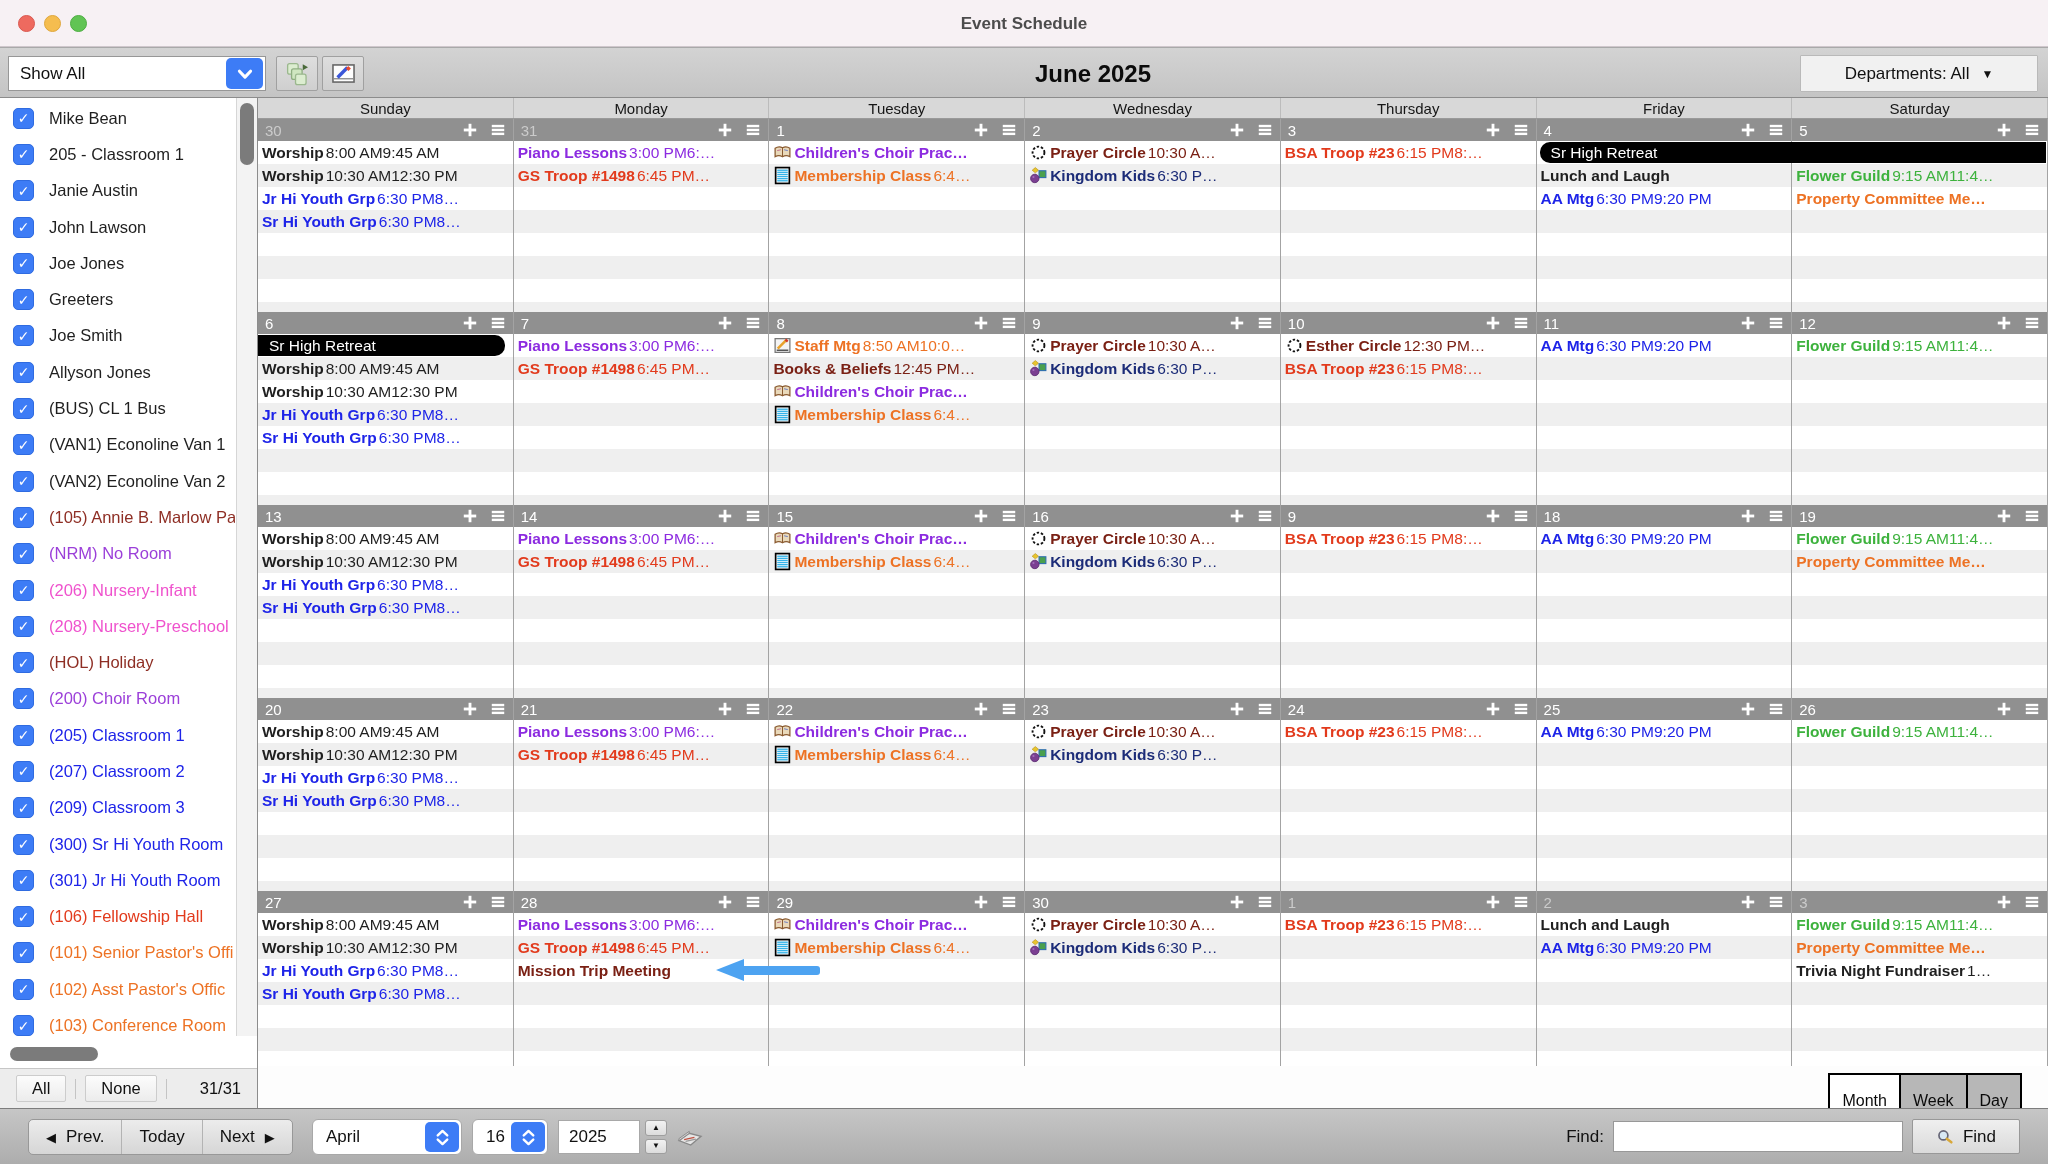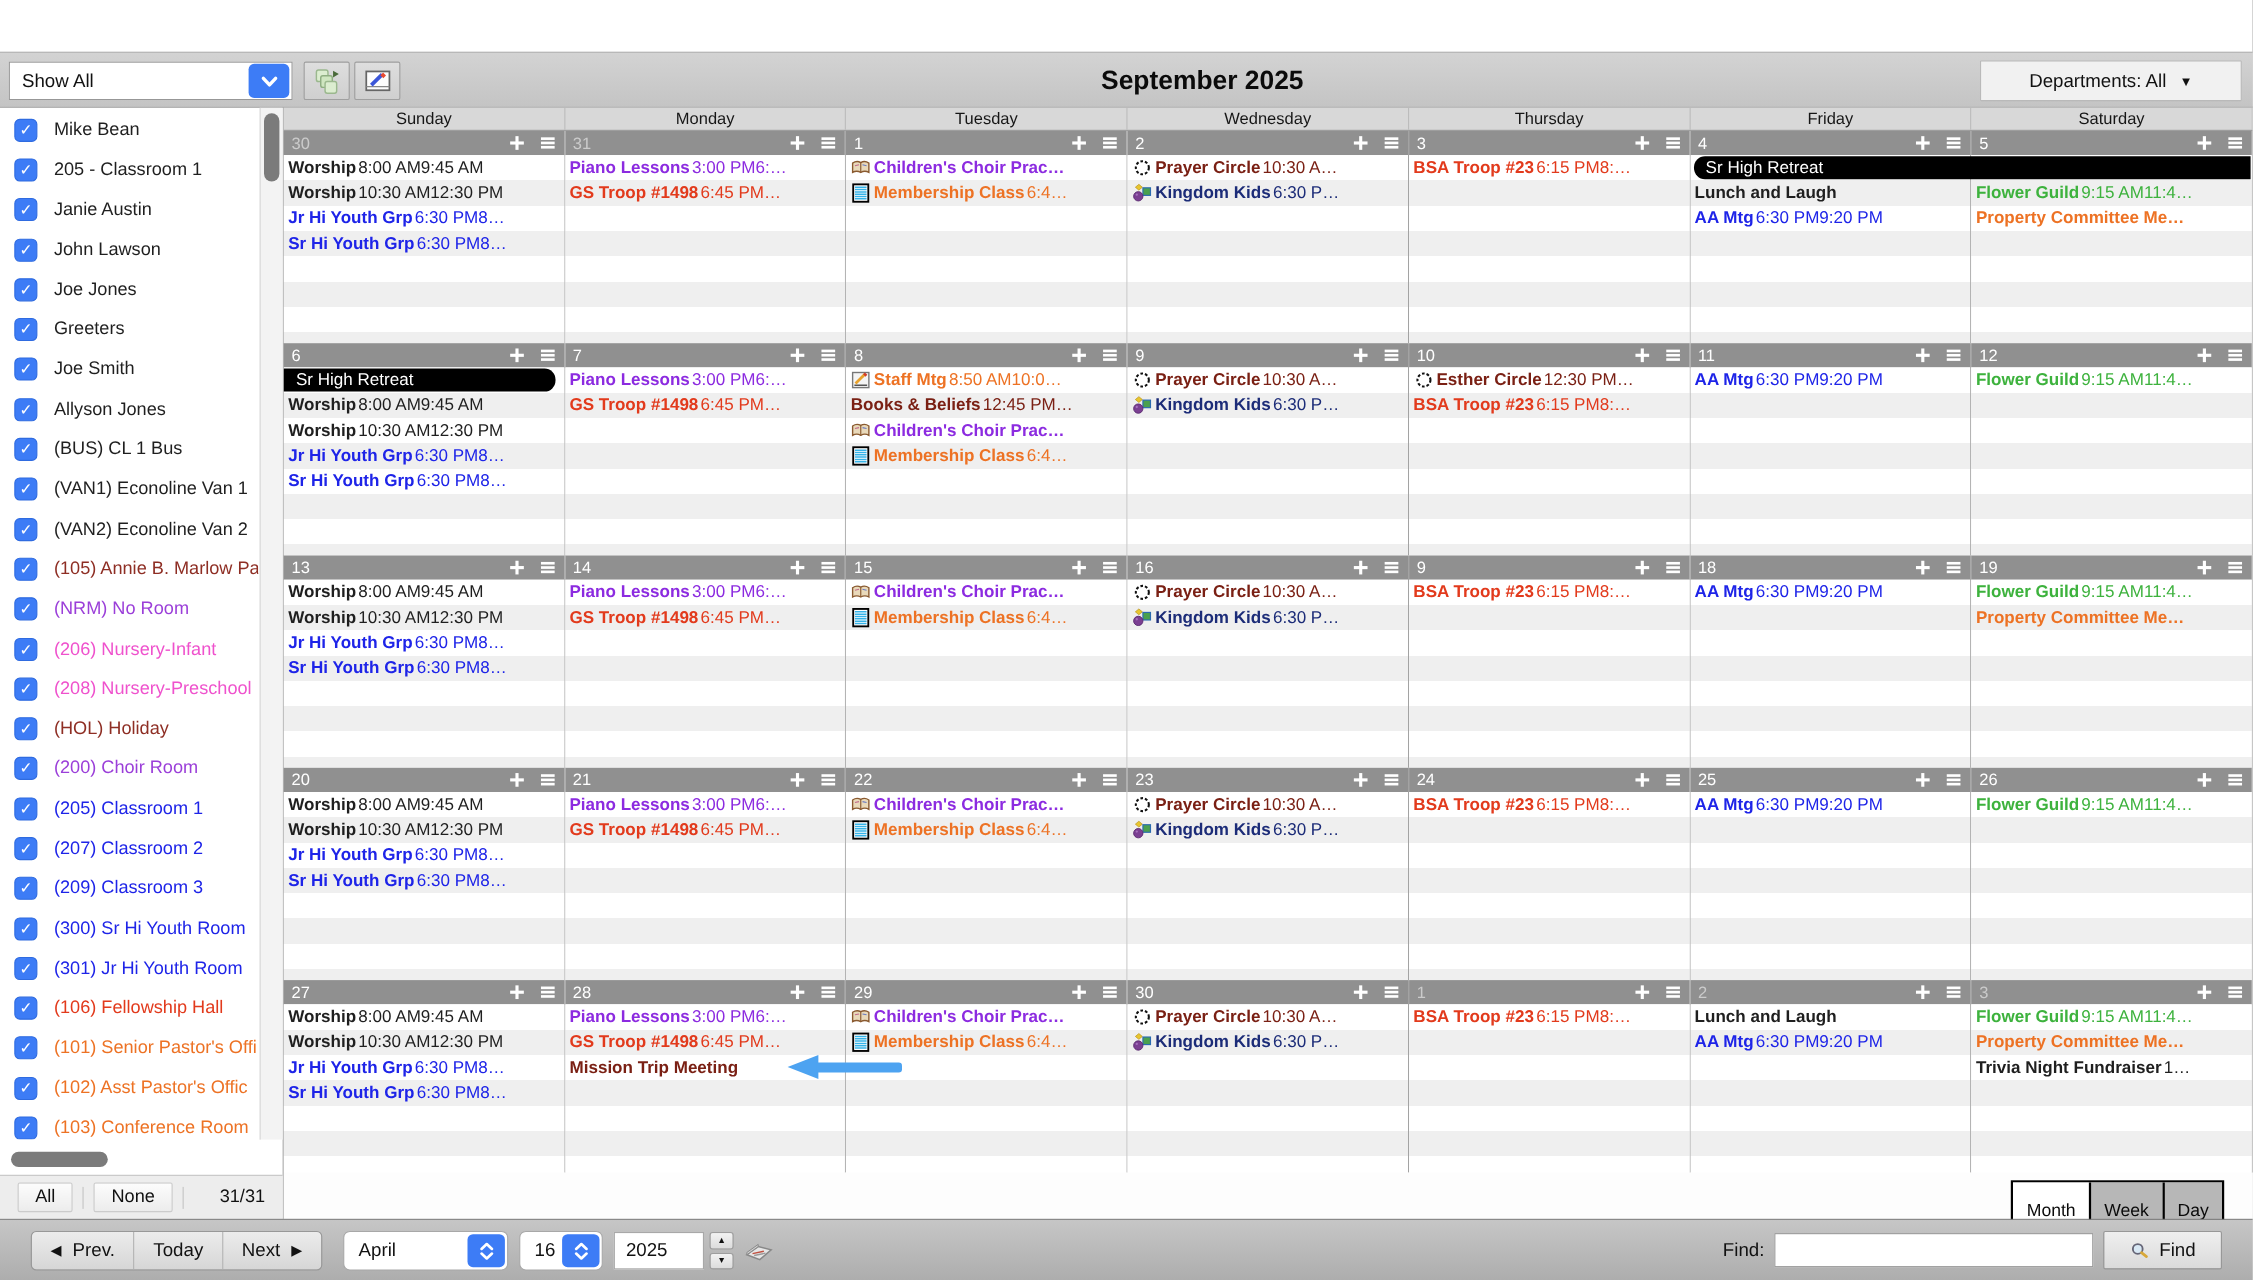--- a/index.html
+++ b/index.html
@@ -95,20 +95,26 @@
   .find-input{width:290px;height:31px;background:#fff;border:1px solid #989898;font-size:16px;padding:0 8px;}
   .find-btn{width:108px;height:35px;background:linear-gradient(#efefef,#dadada);border:1px solid #989898;border-radius:2px;font-size:17px;color:#111;display:flex;align-items:center;justify-content:center;gap:9px;}
   .find-ic{width:18px;height:18px;display:block;}
   .find-ic svg{width:100%;height:100%;}
 </style>
 </head>
 <body>
 
 <div class="app">
 
+  <div class="titlebar">
+    <span class="tl tl-close"></span>
+    <span class="tl tl-min"></span>
+    <span class="tl tl-zoom"></span>
+    <div class="win-title">Event Schedule</div>
+  </div>
 
   <div class="toolbar">
     <div class="filter-select">
       <span class="filter-val">Show All</span>
       <span class="filter-btn">
           <svg viewBox="0 0 18 18" xmlns="http://www.w3.org/2000/svg">
             <path d="M4 6.5 L9 11.8 L14 6.5" fill="none" stroke="#fff" stroke-width="2.8" stroke-linecap="round" stroke-linejoin="round"></path>
           </svg>
         </span>
     </div>
@@ -121,21 +127,21 @@
           </svg></span>
       </button>
     <button class="tb-btn" style="left:322px">
         <span class="tb-ic"><svg viewBox="0 0 19 19" xmlns="http://www.w3.org/2000/svg">
             <rect x="1.5" y="3" width="16" height="13" fill="#fdfdfd" stroke="#666" stroke-width="1.2"></rect>
             <line x1="1.5" y1="13.5" x2="17.5" y2="13.5" stroke="#888" stroke-width="1"></line>
             <line x1="5" y1="12.5" x2="12.5" y2="5" stroke="#3b56d8" stroke-width="2.6"></line>
             <line x1="12.2" y1="4.7" x2="14.2" y2="6.7" stroke="#e84a30" stroke-width="2.6"></line>
           </svg></span>
       </button>
-    <div class="month-title">September 2025</div>
+    <div class="month-title">June 2025</div>
     <button class="departments">
       <span>Departments: All</span>
       <span class="dep-arrow">▼</span>
     </button>
   </div>
 
   <div class="sidebar">
     <div class="sb-list">
         <div class="sb-row">
           <div class="cb">✓</div>

